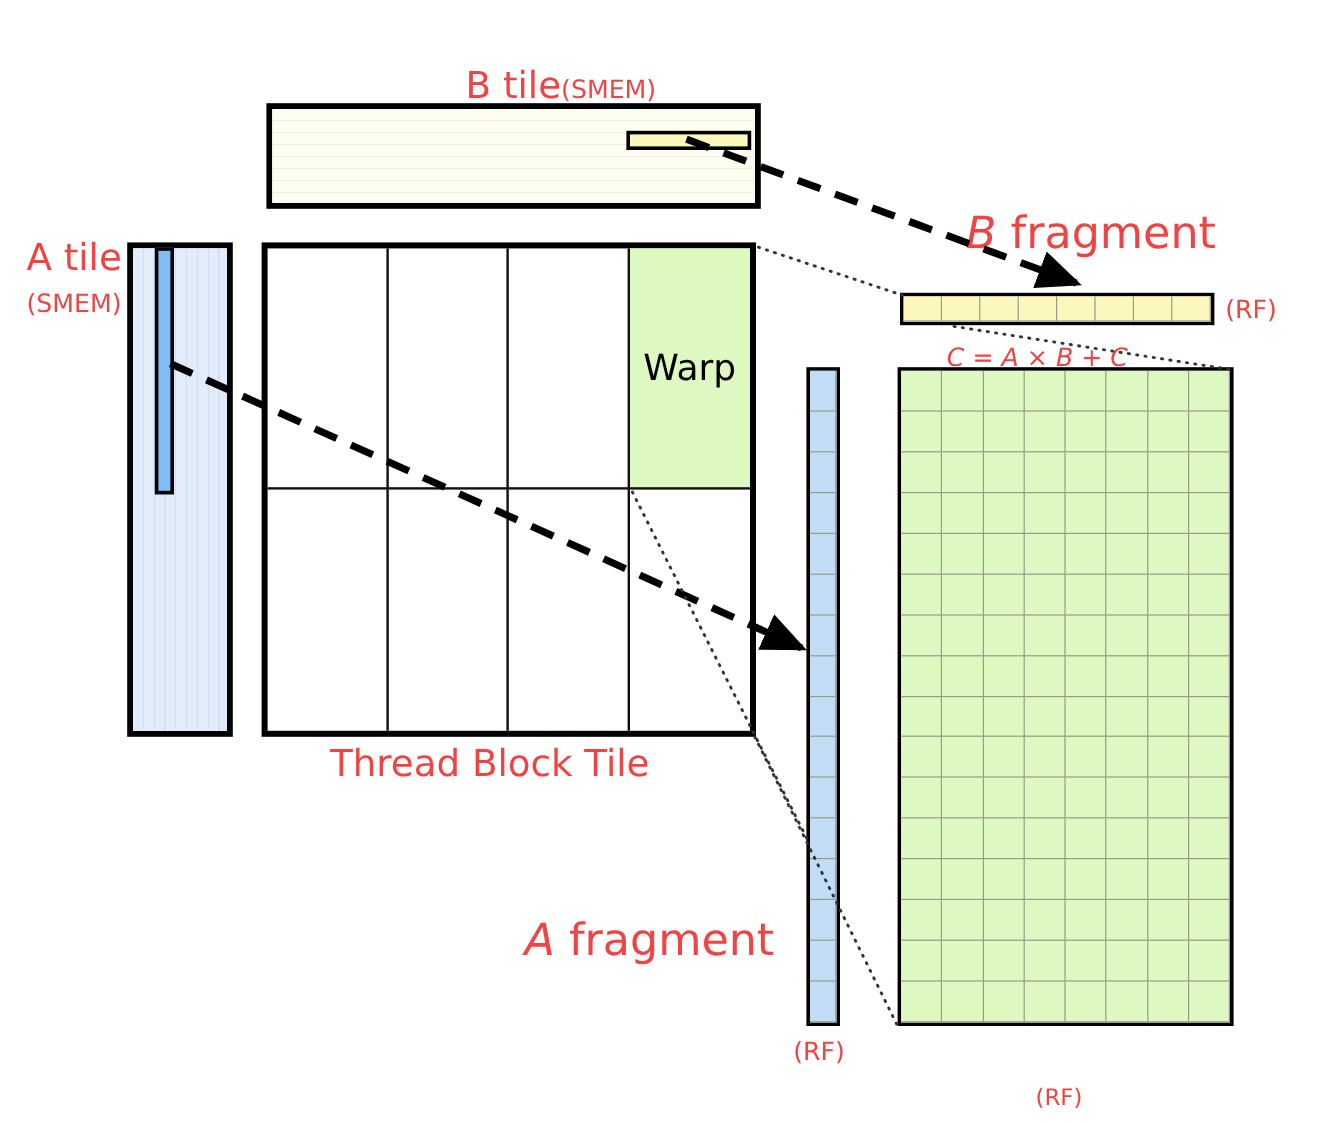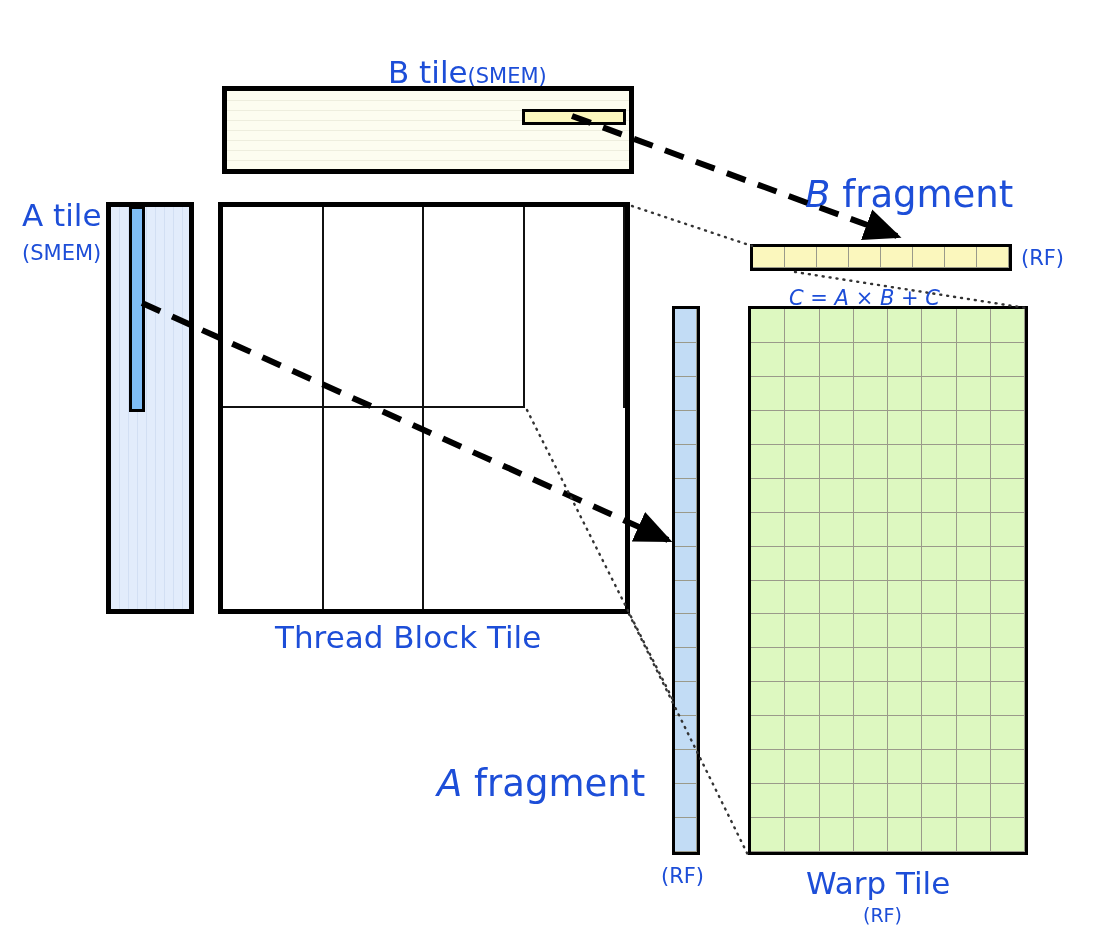--- a/index.html
+++ b/index.html
@@ -12,21 +12,21 @@
     width: 1101px;
     height: 937px;
     background: #ffffff;
     font-family: "DejaVu Sans", sans-serif;
     overflow: hidden;
   }
 
   
   .lbl {
     position: absolute;
-    color: #1d4ed8;
+    color: #ef4444;
     white-space: nowrap;
     line-height: 1;
   }
   .lbl-big   { font-size: 31px; }
   .lbl-mid   { font-size: 37px; }
   .lbl-small { font-size: 21px; }
   .lbl-tiny  { font-size: 19px; }
   .ital { font-style: italic; }
 
   
@@ -149,20 +149,23 @@
   <div class="box" style="left:106px; top:202px; width:88px; height:412px;">
     <div class="fill a-tile-fill"></div>
     <div class="a-slice" style="left:18px; top:-1px; width:16px; height:206px;"></div>
   </div>
 
   <div class="box" style="left:218px; top:202px; width:412px; height:412px;">
     <div class="tb-grid">
       <div class="tb-cell"></div>
       <div class="tb-cell"></div>
       <div class="tb-cell"></div>
+      <div class="tb-cell last-col warp">
+        <div class="warp-label">Warp</div>
+      </div>
       <div class="tb-cell last-row"></div>
       <div class="tb-cell last-row"></div>
       <div class="tb-cell last-row"></div>
       <div class="tb-cell last-row last-col"></div>
     </div>
   </div>
   <div class="lbl lbl-big" style="left:243px; top:622px;margin-left:32px;">Thread Block Tile</div>
 
   <div class="lbl lbl-mid" style="left:805px; top:176px;"><span class="ital">B</span><span> fragment</span></div>
 
@@ -334,21 +337,20 @@
       <div></div>
         <div></div>
         <div></div>
         <div></div>
         <div></div>
         <div></div>
         <div></div>
         <div></div>
     </div>
   </div>
-  <div class="lbl lbl-big" style="left:806px; top:868px;">Warp Tile</div>
   <div class="lbl lbl-tiny" style="left:863px; top:906px;">(RF)</div>
 
   <svg id="overlay" viewBox="0 0 1101 937">
     <defs>
       <marker id="arrowhead" markerWidth="7" markerHeight="7" refX="5.4" refY="3" orient="auto" markerUnits="strokeWidth">
         <path d="M0,0.3 L6.2,3 L0,5.7 z" fill="#000000"></path>
       </marker>
     </defs>
 
     <line x1="572" y1="116" x2="897" y2="236" stroke="#000000" stroke-width="6" stroke-dasharray="20 13" marker-end="url(#arrowhead)"></line>

